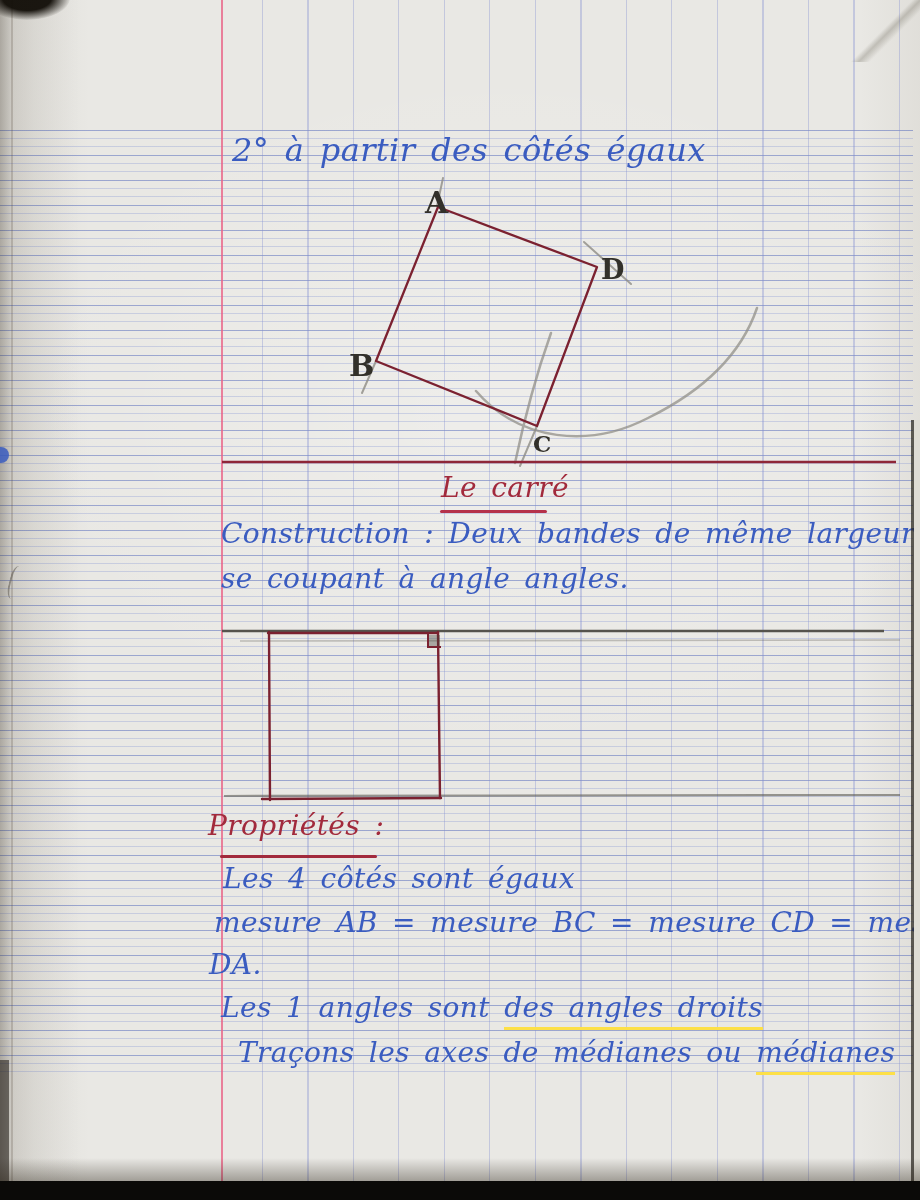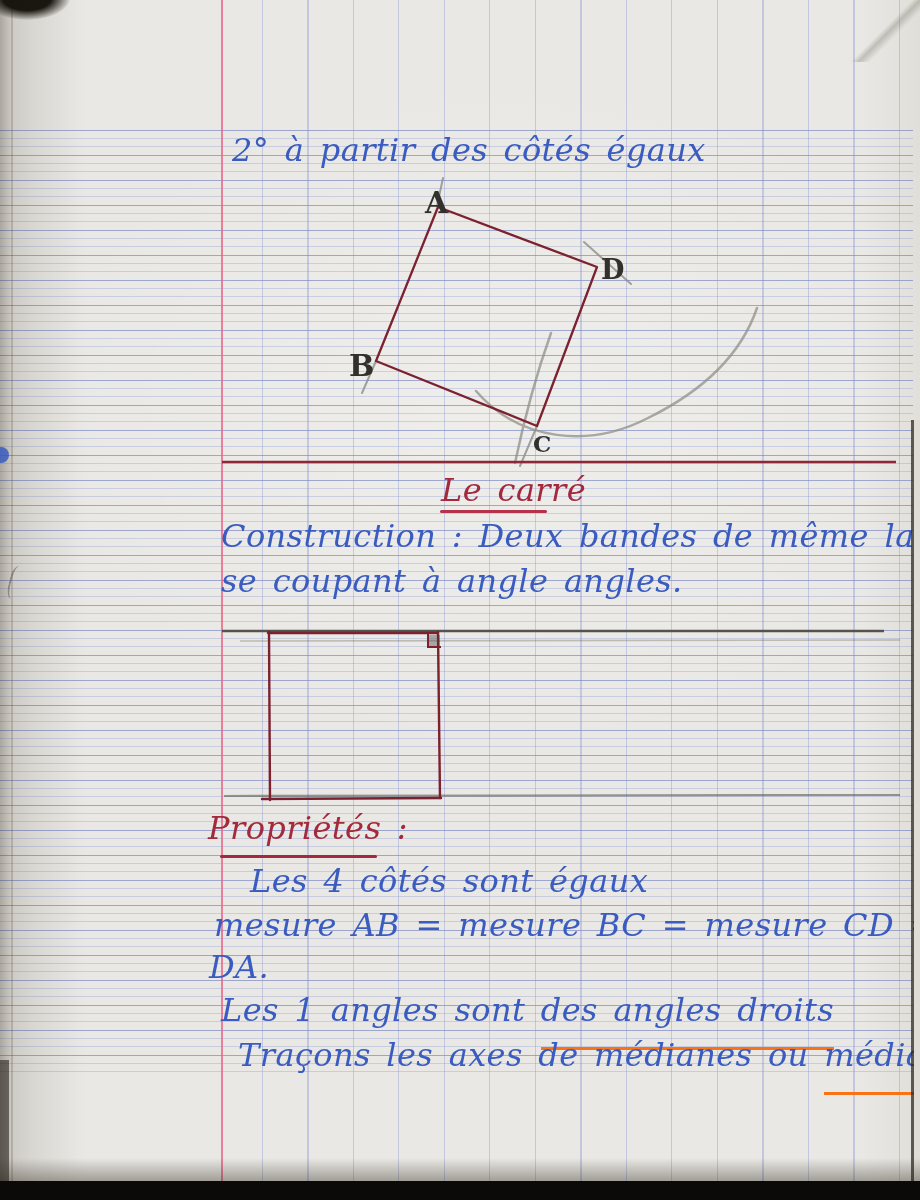--- a/index.html
+++ b/index.html
@@ -50,25 +50,25 @@
   .right-edge-paper{left:914px;top:420px;width:6px;height:761px;background:#dedcd4;}
   .fold-shadow{left:850px;top:-8px;width:90px;height:70px;
     background:linear-gradient(135deg, transparent 44%, rgba(90,85,70,0.28) 49%, transparent 56%);}
   .blue-mark-left{left:0;top:447px;width:9px;height:16px;background:#3a5cc0;
     border-radius:0 8px 8px 0;opacity:0.85;}
   .staple-mark{left:9px;top:566px;width:14px;height:34px;border-left:2px solid rgba(95,90,80,0.55);
     transform:rotate(14deg);border-radius:40%;}
   
   .ink-line{
     white-space:nowrap;font-style:italic;color:#3a5cc0;
-    font-size:32px;letter-spacing:0.4px;word-spacing:5px;line-height:1.2;
+    font-size:28px;letter-spacing:0.4px;word-spacing:5px;line-height:1.2;
   }
   .title-size{font-size:32px;margin-left:8px;}
   .red-ink{color:#a22a3c;}
-  .u-red{border-bottom:3px solid #f97316;padding-bottom:18px;}
+  .u-red{border-bottom:3px solid #fde047;padding-bottom:3px;}
   .underline-bar{height:3px;background:#b5324a;border-radius:2px;}
   
   svg.fig{left:0;top:0;width:920px;height:1200px;}
   svg.fig text{font-family:"DejaVu Serif", serif;font-weight:700;fill:#32302a;}
 </style>
 </head>
 <body>
 
 <div class="abs paper"></div>
 <div class="abs h-ruling"></div>
@@ -116,21 +116,21 @@
 
 <div class="abs ink-line red-ink" style="left:441px;top:471px;">Le carré</div>
 <div class="abs underline-bar" style="left:440px;top:510px;width:107px;"></div>
 
 <div class="abs ink-line" style="left:221px;top:517px;">Construction : Deux bandes de même largeur</div>
 <div class="abs ink-line" style="left:221px;top:562px;">se coupant à angle angles.</div>
 
 <div class="abs ink-line red-ink" style="left:208px;top:809px;">Propriétés :</div>
 <div class="abs underline-bar" style="left:220px;top:855px;width:157px;background:#a22a3c;"></div>
 
-<div class="abs ink-line" style="left:223px;top:862px;margin-left:27px;">Les 4 côtés sont égaux</div>
+<div class="abs ink-line" style="left:223px;top:862px;">Les 4 côtés sont égaux</div>
 <div class="abs ink-line" style="left:214px;top:906px;">mesure AB = mesure BC = mesure CD = mesure</div>
 <div class="abs ink-line" style="left:209px;top:948px;">DA.</div>
 
 <div class="abs ink-line" style="left:221px;top:991px;"><span>Les 1 angles sont </span><span class="u-red">des angles droits</span></div>
 
 <div class="abs ink-line" style="left:238px;top:1036px;"><span>Traçons les axes de médianes ou </span><span class="u-red">médianes</span></div>
 
 <div class="abs spine-shadow"></div>
 <div class="abs spine-crease"></div>
 <div class="abs spine-dark-bottom"></div>

